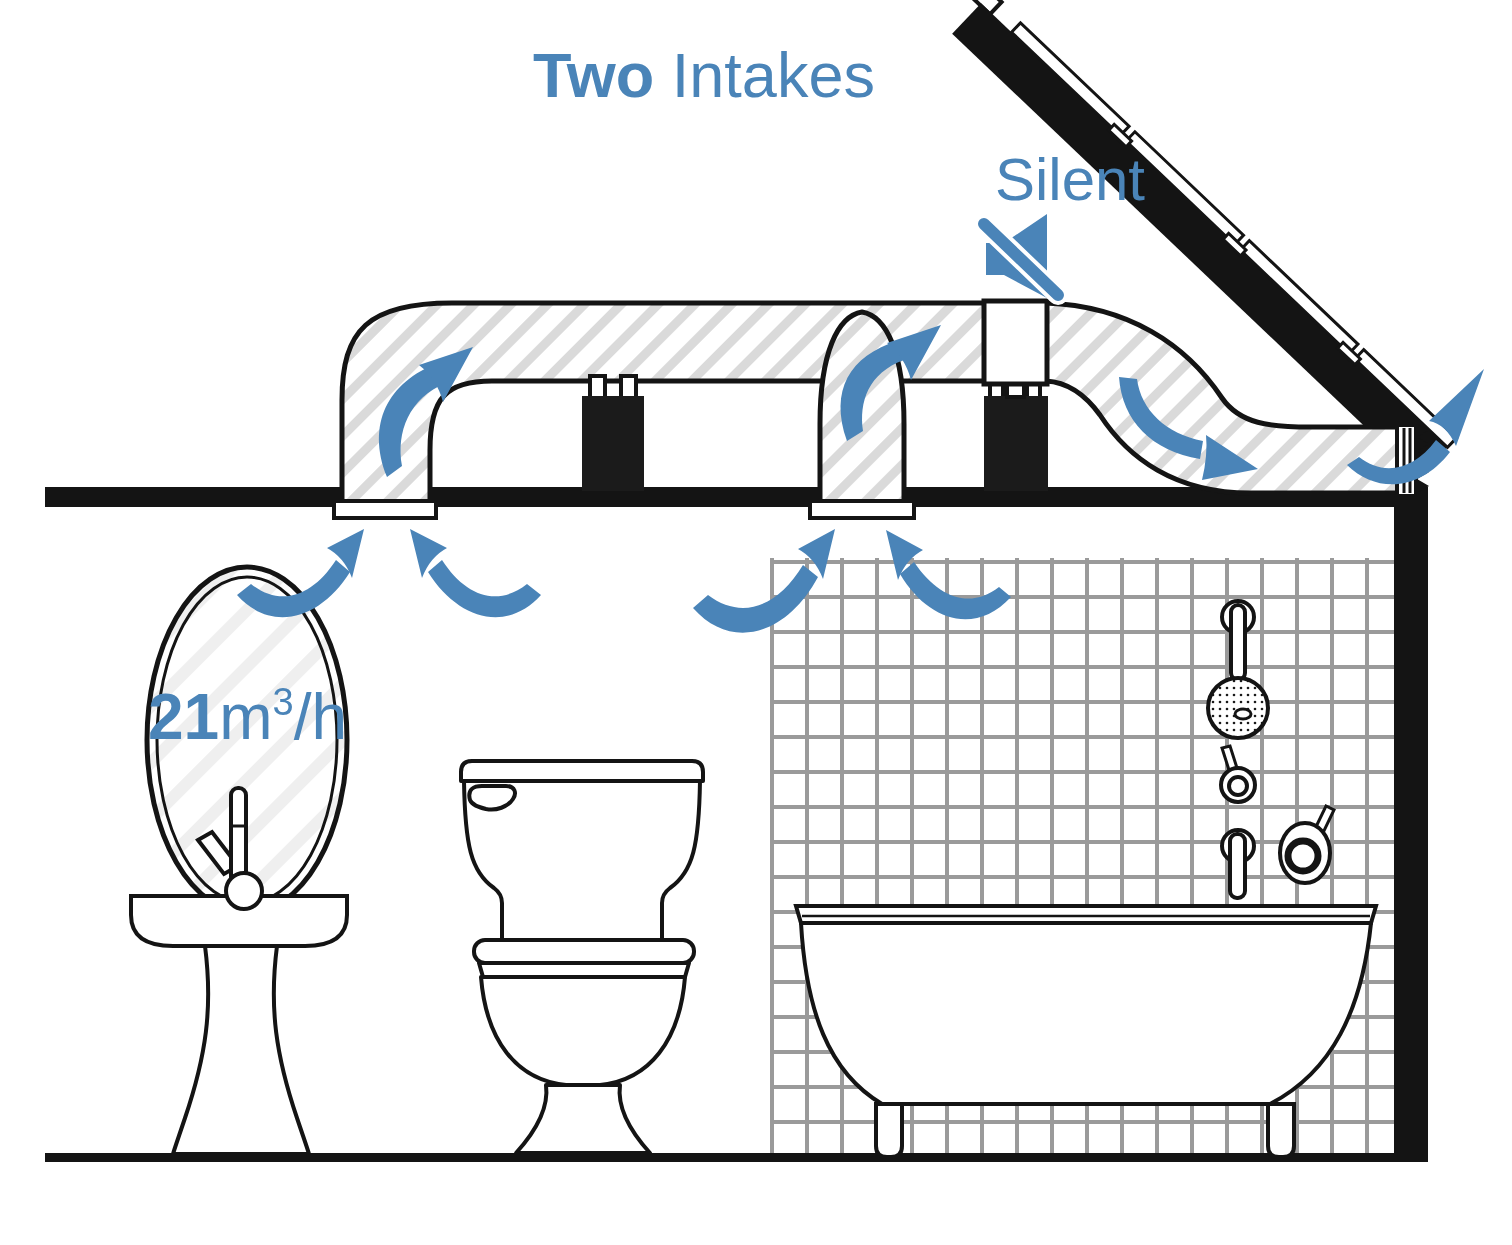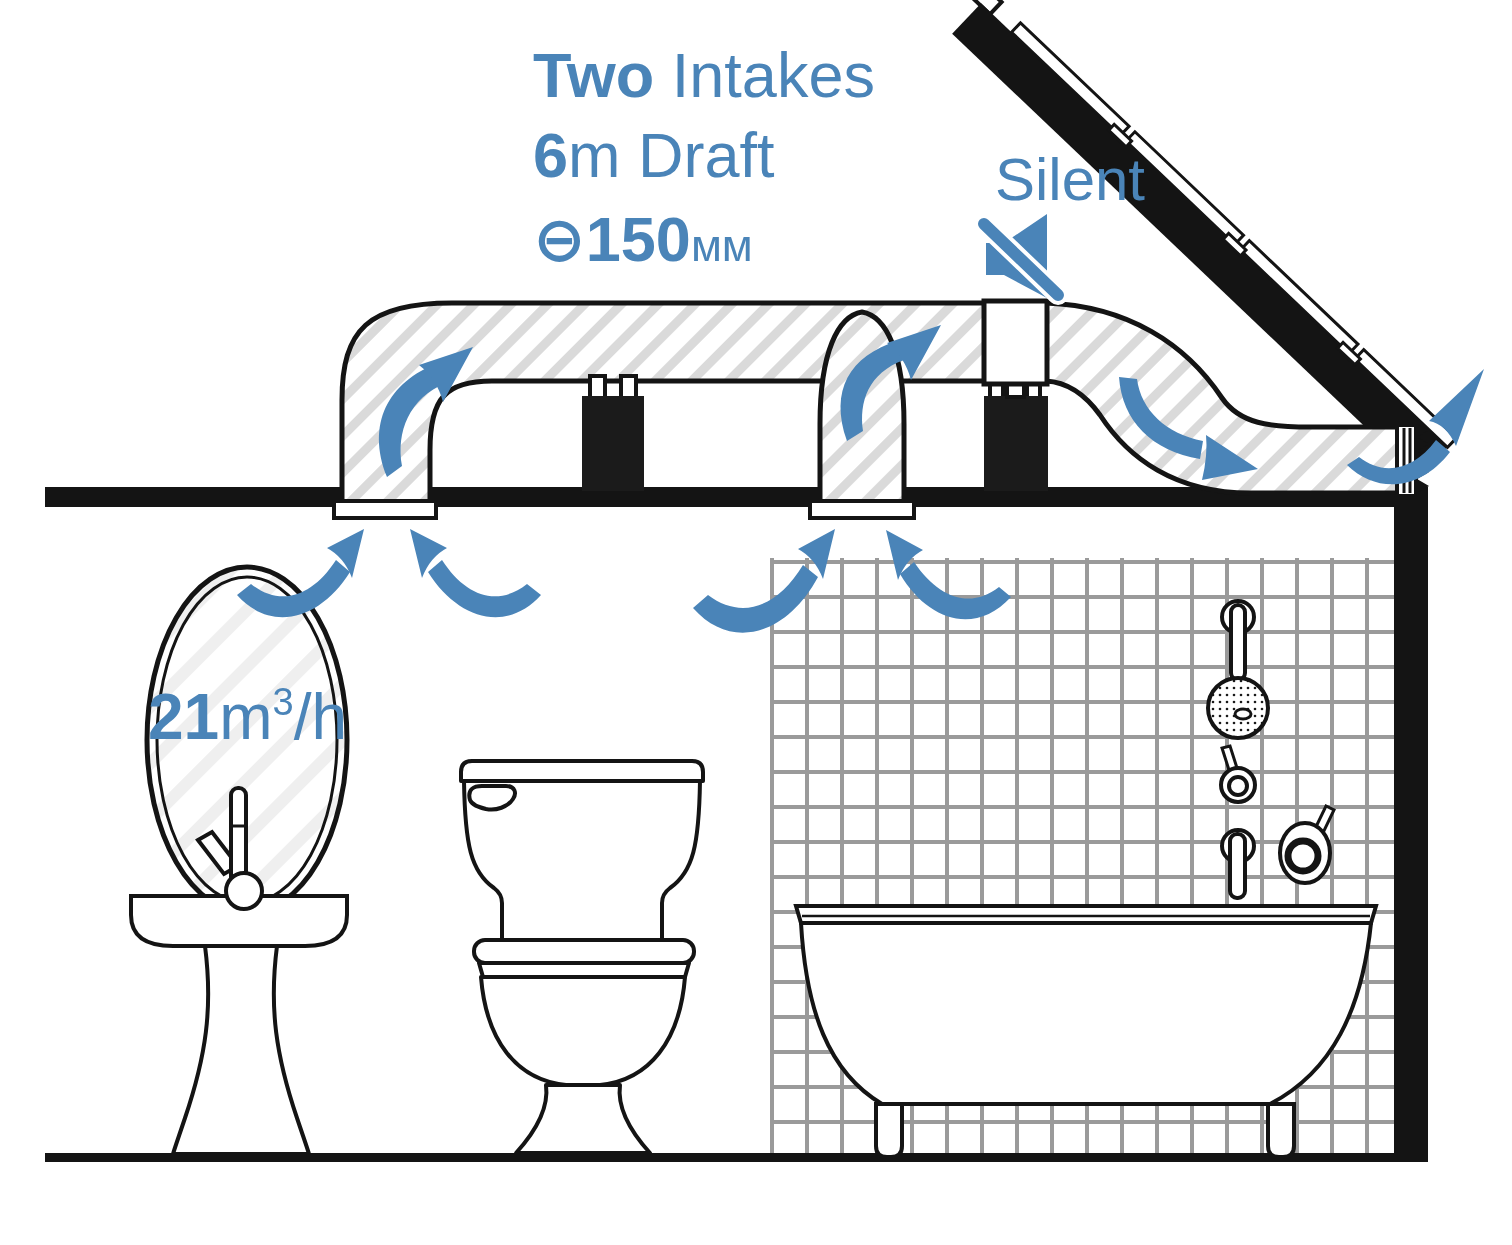--- a/index.html
+++ b/index.html
@@ -179,24 +179,18 @@
   <g>
     <polygon points="986,243 1004,243 1047,214 1047,298 1004,275 986,275" fill="#4a84b8"></polygon>
     <line x1="984" y1="224" x2="1058" y2="295" stroke="#ffffff" stroke-width="20" stroke-linecap="round"></line>
     <line x1="984" y1="224" x2="1058" y2="295" stroke="#4a84b8" stroke-width="12" stroke-linecap="round"></line>
   </g>
 </svg>
 
 <div class="blue-label headline hl-1">
   <b>Two</b><span> Intakes</span>
 </div>
-<div class="blue-label headline hl-2">
-  <b>6</b><span>m</span><span> Draft</span>
-</div>
-<div class="blue-label headline hl-3">
-  <b>⊖</b><b>150</b><span class="mm-small">мм</span>
-</div>
 <div class="blue-label silent">Silent</div>
 <div class="blue-label flow">
   <b>21</b><span>m</span><span class="sup">3</span><span>/h</span>
 </div>
 
 </div>
 
 </body></html>

